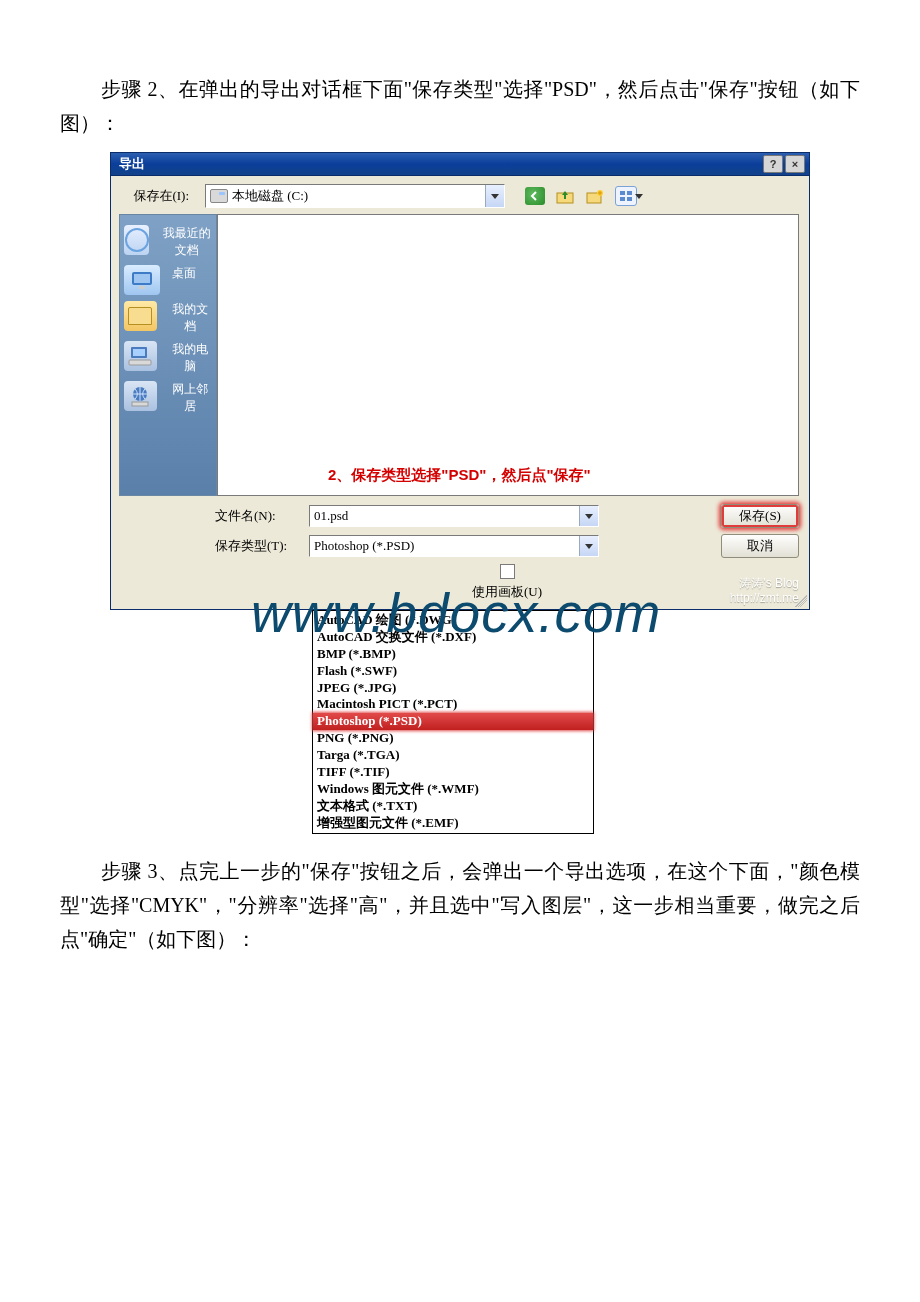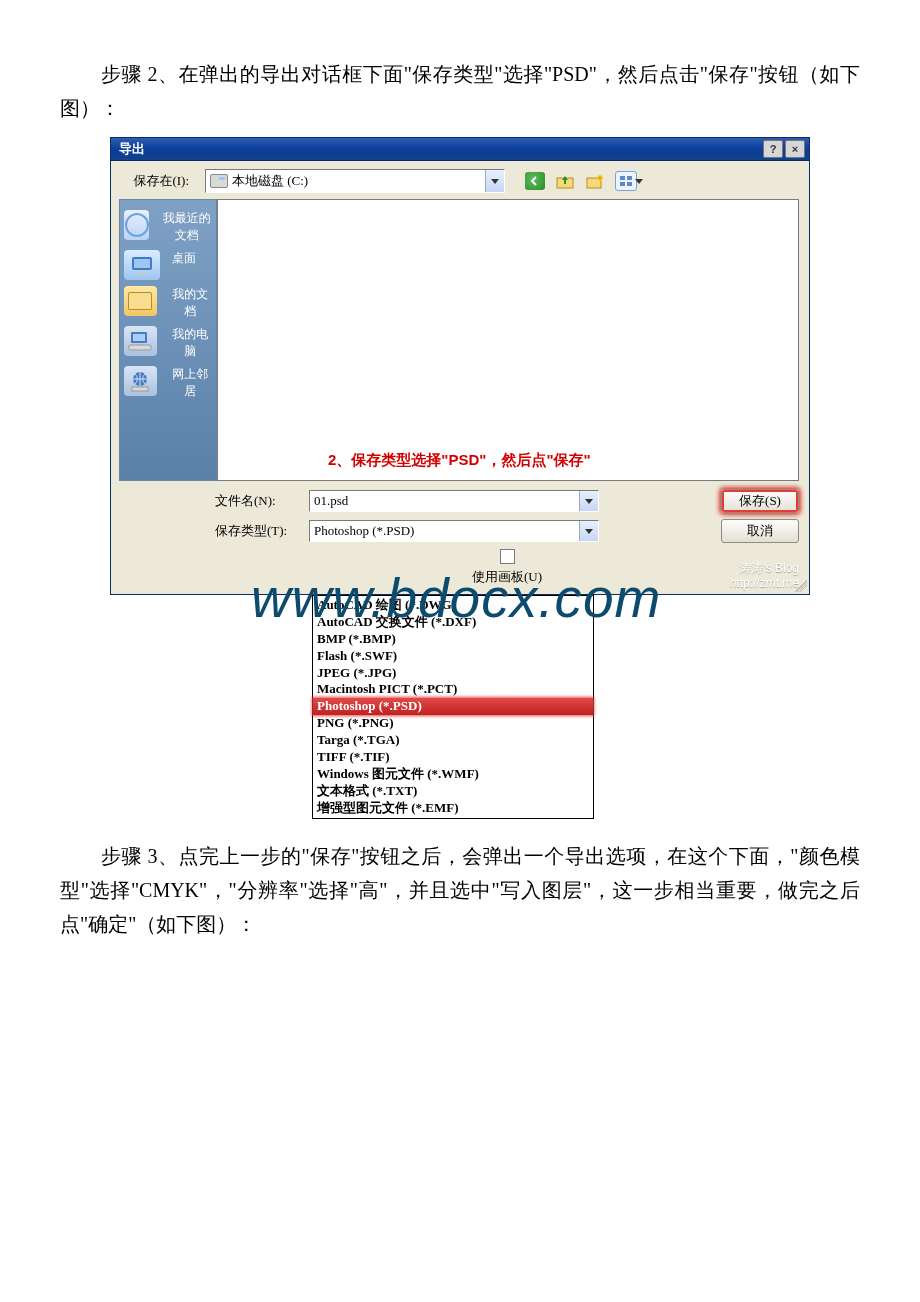--- a/index.html
+++ b/index.html
@@ -5,21 +5,21 @@
   body {
     margin: 0;
     padding: 0;
     background: #ffffff;
     font-family: "SimSun", "宋体", serif;
     font-size: 20px;
     color: #000;
     width: 920px;
   }
   .page {
-    padding: 37px 60px 60px 60px;
+    padding: 52px 60px 60px 60px;
     box-sizing: border-box;
   }
   .para {
     line-height: 1.7;
     margin-bottom: 12px;
     text-align: justify;
   }
 
   
   .dialog-wrap {

